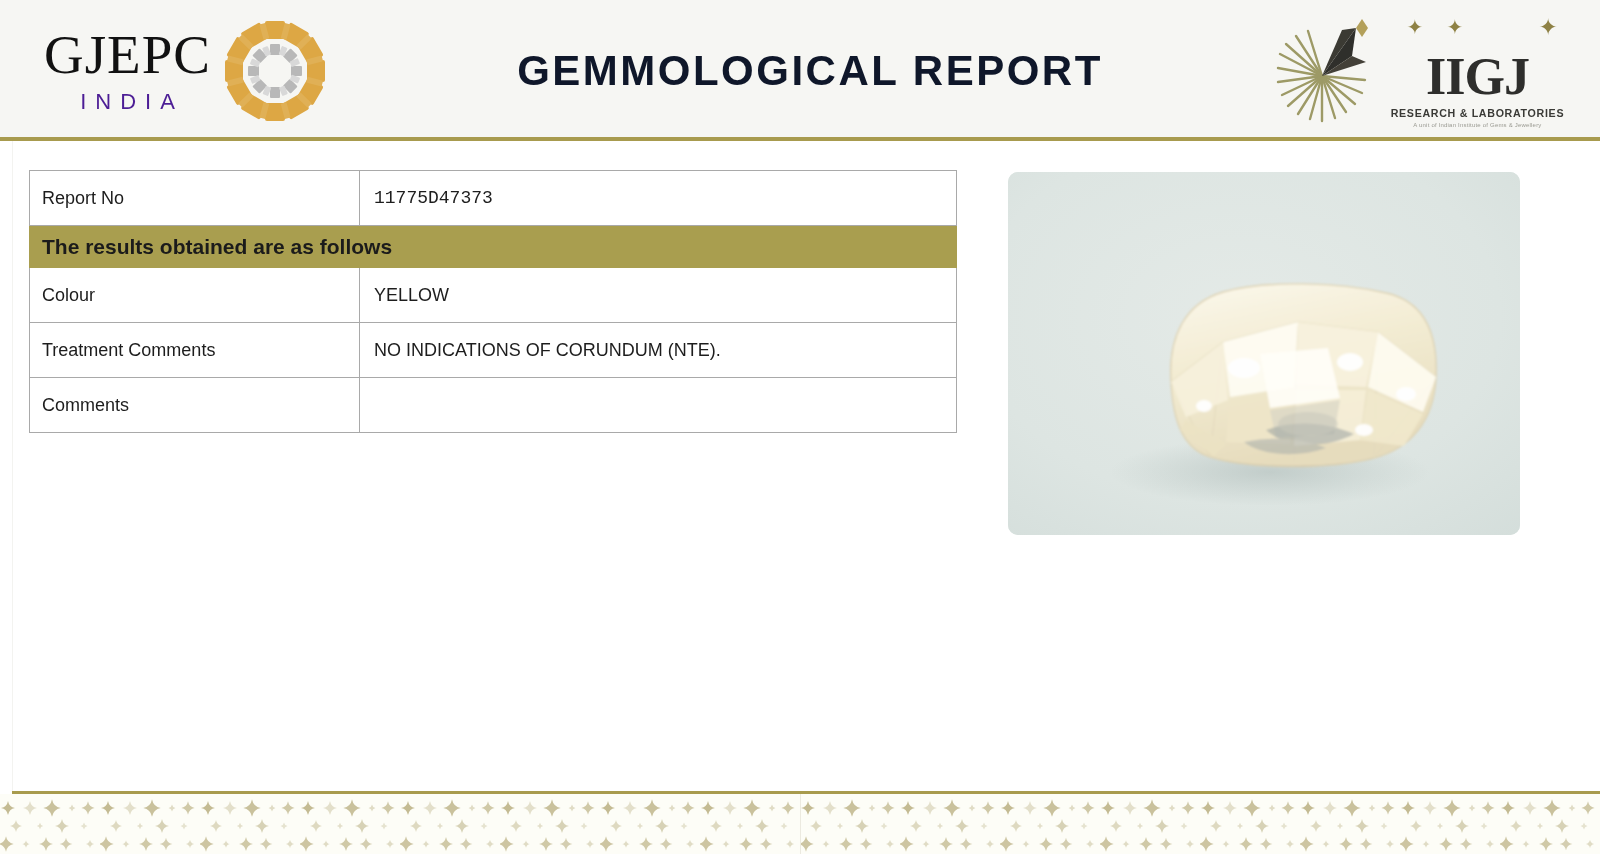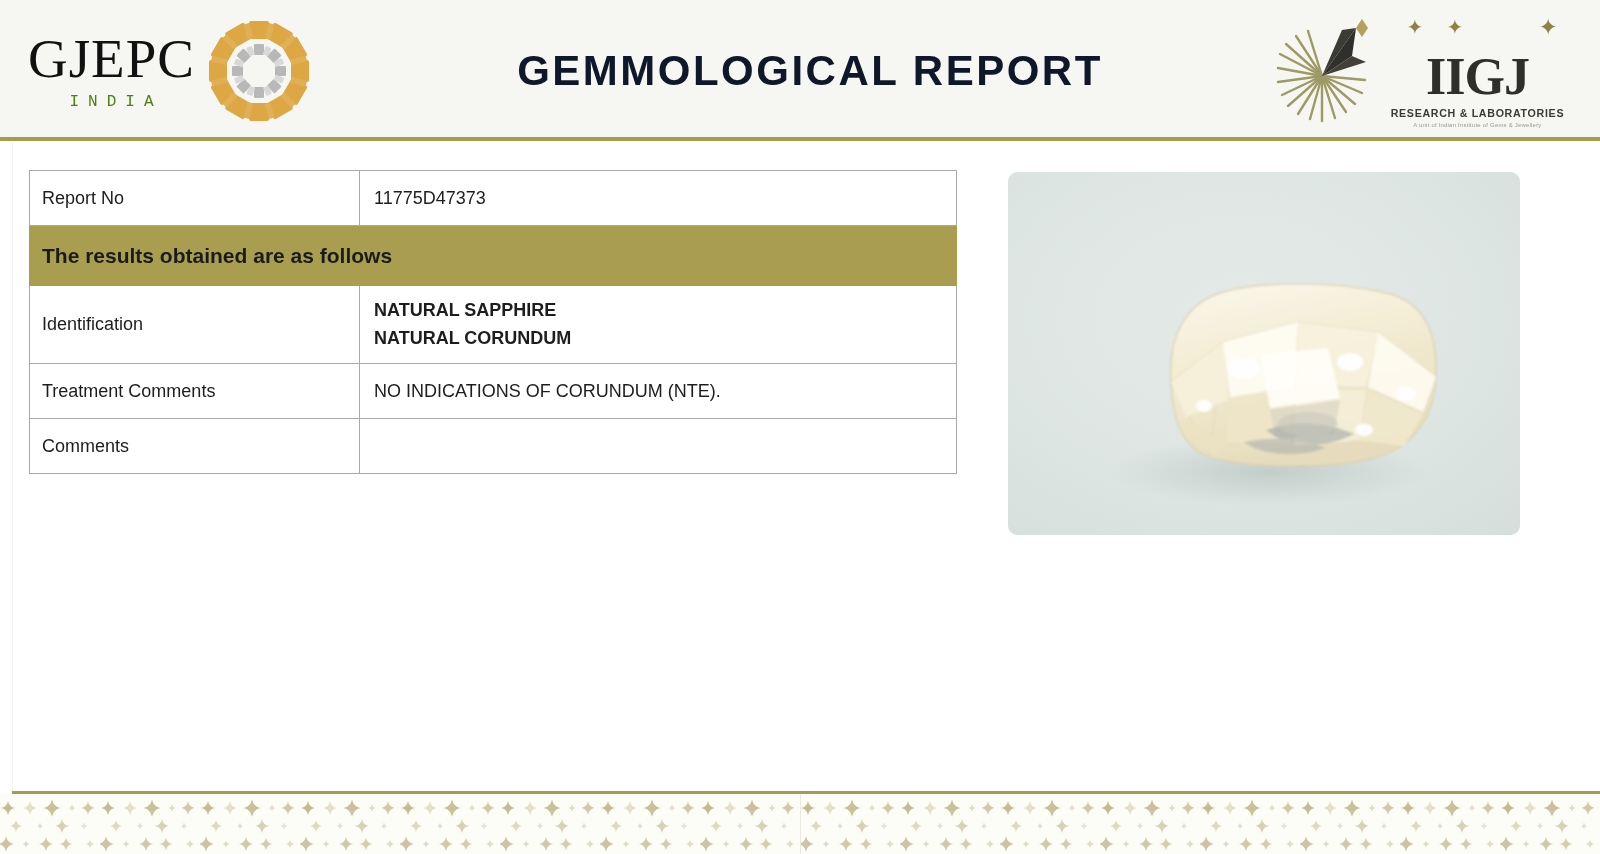--- a/index.html
+++ b/index.html
@@ -38,36 +38,37 @@
     align-items: center;
     gap: 8px;
   }
 
   .gjepc-wordmark {
     display: flex;
     flex-direction: column;
     align-items: center;
     justify-content: center;
     padding-left: 6px;
+    margin-left: 16px;
   }
 
   .gjepc-text {
     font-family: "Liberation Serif", serif;
     font-size: 55px;
     letter-spacing: 1px;
     color: #111111;
     line-height: 1;
     font-weight: 400;
   }
 
   .gjepc-sub {
-    font-family: Liberation Mono, monospace;
-    font-size: 16px;
+    font-family: Liberation Sans, sans-serif;
+    font-size: 22px;
     letter-spacing: 9px;
-    color: #4d7c0f;
+    color: #4c1d95;
     margin-top: 7px;
     padding-left: 9px;
   }
 
   .sunburst {
     width: 112px;
     height: 112px;
     flex: 0 0 112px;
   }
 
@@ -160,27 +161,27 @@
     height: 55px;
     font-size: 18px;
     color: #1d1d1d;
     vertical-align: middle;
     font-weight: 400;
   }
 
   .col-label { width: 330px; }
   .col-value { width: 597px; padding-left: 14px !important; }
 
-  .bold-val { font-weight: bold; }
+  .bold-val { font-weight: bold; font-family: Liberation Mono, monospace; }
 
   .banner-row td {
     background: #a99e4f;
     color: #1b1b1b;
     font-weight: bold;
-    height: 60px;
+    height: 42px;
     font-size: 21px;
     border-color: #a99e4f;
     padding-left: 12px;
   }
 
   .row-tall td { height: 78px; }
 
   .ident-line { display: block; font-weight: bold; line-height: 1.55; }
 
   
@@ -424,26 +425,23 @@
 
   <table class="report-table">
     <tbody>
       <tr>
         <td class="col-label">Report No</td>
         <td class="col-value bold-val">11775D47373</td>
       </tr>
       <tr class="banner-row">
         <td colspan="2">The results obtained are as follows</td>
       </tr>
-      <tr class="row-tall">
-        <td class="col-label">Identification</td>
-        <td class="col-value">
-          <span class="ident-line">NATURAL SAPPHIRE</span>
-          <span class="ident-line">NATURAL CORUNDUM</span>
-        </td>
+      <tr>
+        <td class="col-label">Colour</td>
+        <td class="col-value">YELLOW</td>
       </tr>
       <tr>
         <td class="col-label">Treatment Comments</td>
         <td class="col-value">NO INDICATIONS OF CORUNDUM (NTE).</td>
       </tr>
       <tr>
         <td class="col-label">Comments</td>
         <td class="col-value"></td>
       </tr>
     </tbody>

